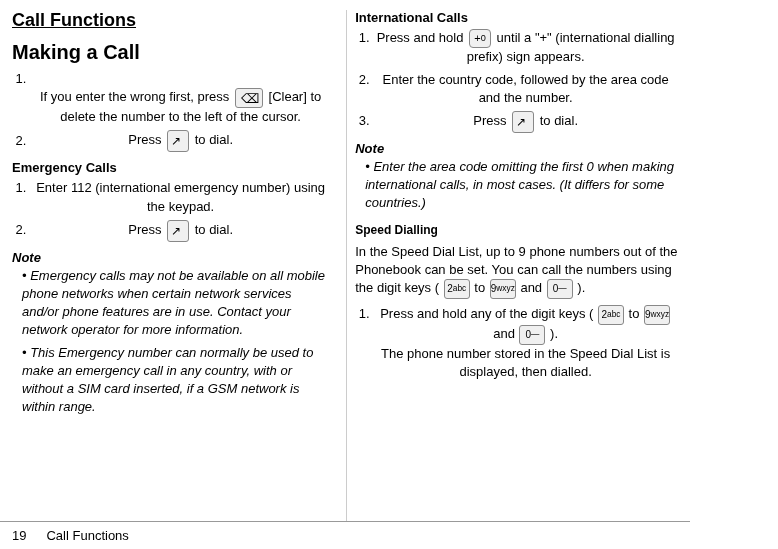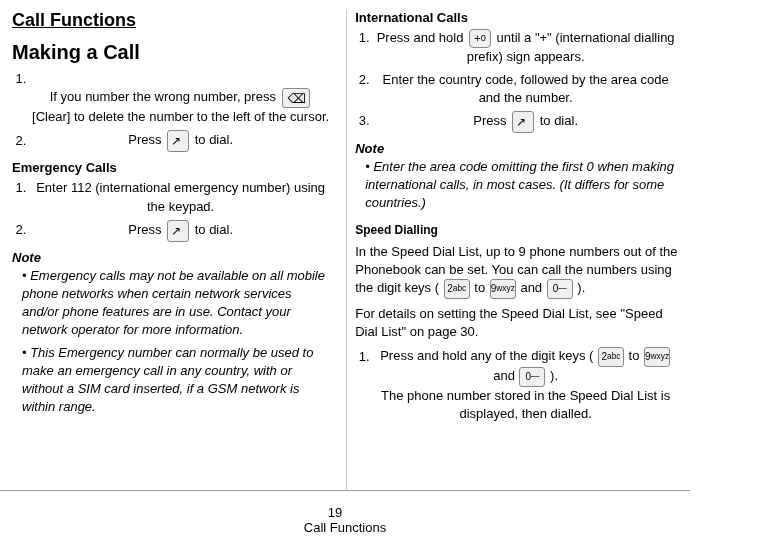--- a/index.html
+++ b/index.html
@@ -73,24 +73,23 @@
     .bullet-note {
       margin-left: 10px;
       margin-bottom: 4px;
     }
     .bullet-note::before {
       content: "• ";
     }
     .footer {
       display: flex;
       align-items: center;
-      padding: 14px 12px;
+      padding: 6px 12px;
       border-top: 1px solid #999;
       font-size: 13px;
-      flex-direction: column;
     }
     .footer-page-num {
       margin-right: 20px;
     }
     
     .key-icon {
       display: inline-flex;
       align-items: center;
       justify-content: center;
       border: 1px solid #888;
@@ -165,21 +164,21 @@
 <div class="page">
   <div class="content-area">
 
     <div class="left-column">
       <div class="page-title">Call Functions</div>
 
       <div class="section-title">Making a Call</div>
       <ol>
         <li>
           <br>
-          <span>If you number the wrong number, press </span>
+          <span>If you enter the wrong first, press </span>
           <span class="clear-icon"></span>
           <span> [Clear] to delete the number to the left of the cursor.</span>
         </li>
         <li>
           <span>Press </span>
           <span class="send-icon"></span>
           <span> to dial.</span>
         </li>
       </ol>
 
@@ -224,21 +223,20 @@
       <div class="speed-section-title">Speed Dialling</div>
       <p>
         <span>In the Speed Dial List, up to 9 phone numbers out of the Phonebook can be set. You can call the numbers using the digit keys (</span>
         <span class="digit-key">2<sub>abc</sub></span>
         <span> to </span>
         <span class="digit-key">9<sub>wxyz</sub></span>
         <span> and </span>
         <span class="digit-key">0<sub>—</sub></span>
         <span> ).</span>
       </p>
-      <p>For details on setting the Speed Dial List, see "Speed Dial List" on page 30.</p>
       <ol>
         <li>
           <span>Press and hold any of the digit keys (</span>
           <span class="digit-key">2<sub>abc</sub></span>
           <span> to </span>
           <span class="digit-key">9<sub>wxyz</sub></span>
           <span> and </span>
           <span class="digit-key">0<sub>—</sub></span>
           <span> ).<br>The phone number stored in the Speed Dial List is displayed, then dialled.</span>
         </li>

